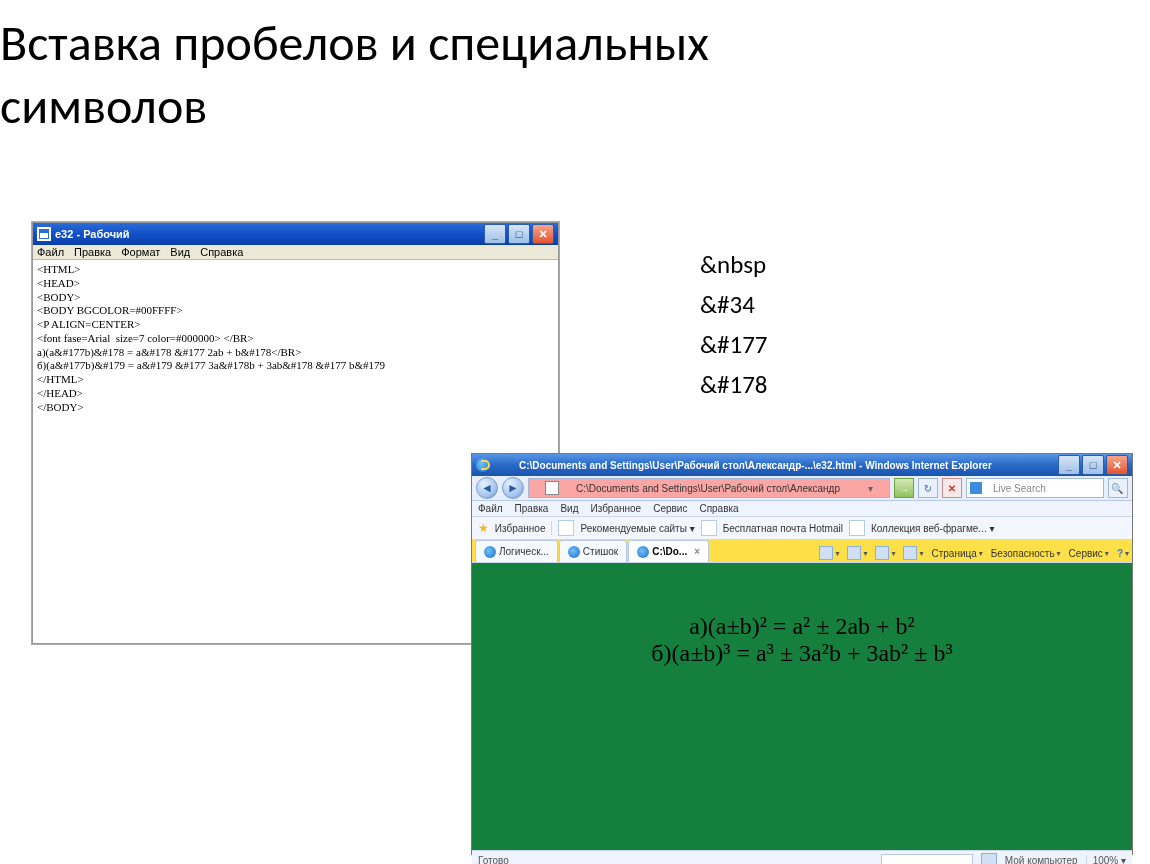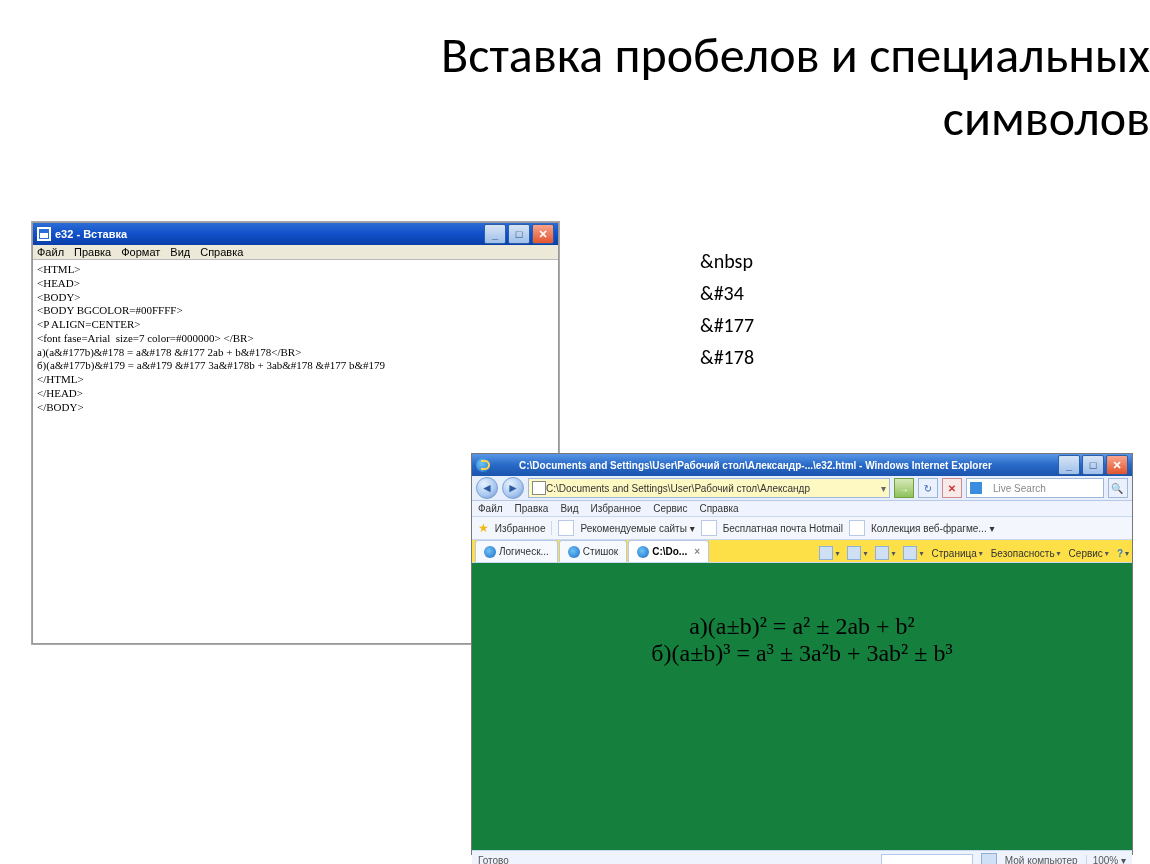--- a/index.html
+++ b/index.html
@@ -5,31 +5,31 @@
   body {
     margin: 0;
     width: 1150px;
     height: 864px;
     background: #fff;
     font-family: "Calibri", Arial, sans-serif;
     position: relative;
     overflow: hidden;
   }
   .slide-title {
-    text-align: right;
+    text-align: left;
     font-size: 50px;
-    padding-top: 24px;
+    padding-top: 12px;
     line-height: 1.25;
     color: #000;
   }
   .entity-list {
     position: absolute;
     left: 700px;
     top: 245px;
-    font-size: 20px;
+    font-size: 25px;
     color: #000;
     line-height: 1.6;
   }
   
   .np-window {
     position: absolute;
     left: 32px; top: 222px;
     width: 525px; height: 420px;
     border: 1px solid #999;
     box-shadow: 0 0 0 1px #aaa;
@@ -65,21 +65,21 @@
   }
   .ie-title{
     background:linear-gradient(to bottom,#5897e6,#2869c7 50%,#1a54ad);
     color:#fff;height:22px;display:flex;align-items:center;padding:0 4px;font-weight:bold;overflow:hidden;gap:25px;
   }
   .ie-title .eicon{width:14px;height:14px;margin-right:4px;background:radial-gradient(circle at 40% 40%,#6ec4f6,#1b6ac7);border-radius:50%;position:relative}
   .ie-title .eicon::after{content:"";position:absolute;inset:2px 0 2px 5px;border:2px solid #ffd34e;border-left:none;border-radius:0 10px 10px 0}
   .ie-title .txt{white-space:nowrap;overflow:hidden;text-overflow:ellipsis;flex:1}
   .ie-toolbar{background:#e7eefc;border-bottom:1px solid #b7c9e6;display:flex;align-items:center;height:24px;padding:0 4px;gap:4px}
   .ie-nav{width:20px;height:20px;border-radius:50%;background:radial-gradient(circle at 35% 30%,#e6f0ff,#a8c7f0 60%,#5e8cc9);border:1px solid #7ca1d4;display:flex;align-items:center;justify-content:center;color:#2a5aa0;font-size:12px}
-  .ie-addr{flex:1;height:18px;background:#fef9c3;border:1px solid #9fb7d8;display:flex;align-items:center;padding:0 3px;gap:0;font-size:10px;color:#333;overflow:hidden;white-space:nowrap}
+  .ie-addr{flex:1;height:18px;background:#fca5a5;border:1px solid #9fb7d8;display:flex;align-items:center;padding:0 16px;gap:17px;font-size:10px;color:#333;overflow:hidden;white-space:nowrap}
   .ie-addr .pg{width:12px;height:12px;background:#fff;border:1px solid #888}
   .ie-go{width:18px;height:18px;background:linear-gradient(#d7e9b8,#8fc25c);border:1px solid #6fa03f;display:flex;align-items:center;justify-content:center;color:#fff;font-size:10px}
   .ie-refresh{width:18px;height:18px;border:1px solid #9db6d7;display:flex;align-items:center;justify-content:center;color:#3a6bb0;background:#eaf1fc}
   .ie-stop{width:18px;height:18px;border:1px solid #d08a8a;display:flex;align-items:center;justify-content:center;color:#c33;background:#f9eaea;font-weight:bold}
   .ie-search{width:130px;height:18px;background:#fff;border:1px solid #9fb7d8;display:flex;align-items:center;padding:0 3px;gap:11px;color:#888}
   .ie-search-btn{width:18px;height:18px;border:1px solid #9fb7d8;background:#eaf1fc;display:flex;align-items:center;justify-content:center;color:#3a6bb0}
   .ie-menu{background:#eef3fd;border-bottom:1px solid #c9d8ef;padding:2px 6px;display:flex;gap:12px;color:#333;font-size:10px}
   .ie-fav{background:#f3f6fc;border-bottom:1px solid #c9d8ef;padding:2px 6px;display:flex;align-items:center;gap:6px;color:#333;height:18px;overflow:hidden;white-space:nowrap}
   .ie-fav .star{color:#f0b818;font-size:12px}
   .ie-fav .mini{width:14px;height:14px;border:1px solid #b7c9e6;background:#fff;display:inline-block}
@@ -112,21 +112,21 @@
 <div class="entity-list">
   <div>&amp;nbsp</div>
   <div>&amp;#34</div>
   <div>&amp;#177</div>
   <div>&amp;#178</div>
 </div>
 
 <div class="np-window">
   <div class="np-title">
     <span class="icon"></span>
-    <span>е32 - Вставка</span>
+    <span>е32 - Рабочий</span>
     <span class="spacer"></span>
     <span class="np-ctrl">
       <span class="np-btn">_</span>
       <span class="np-btn">□</span>
       <span class="np-btn close">✕</span>
     </span>
   </div>
   <div class="np-menu">
     <span>Файл</span>
     <span>Правка</span>

